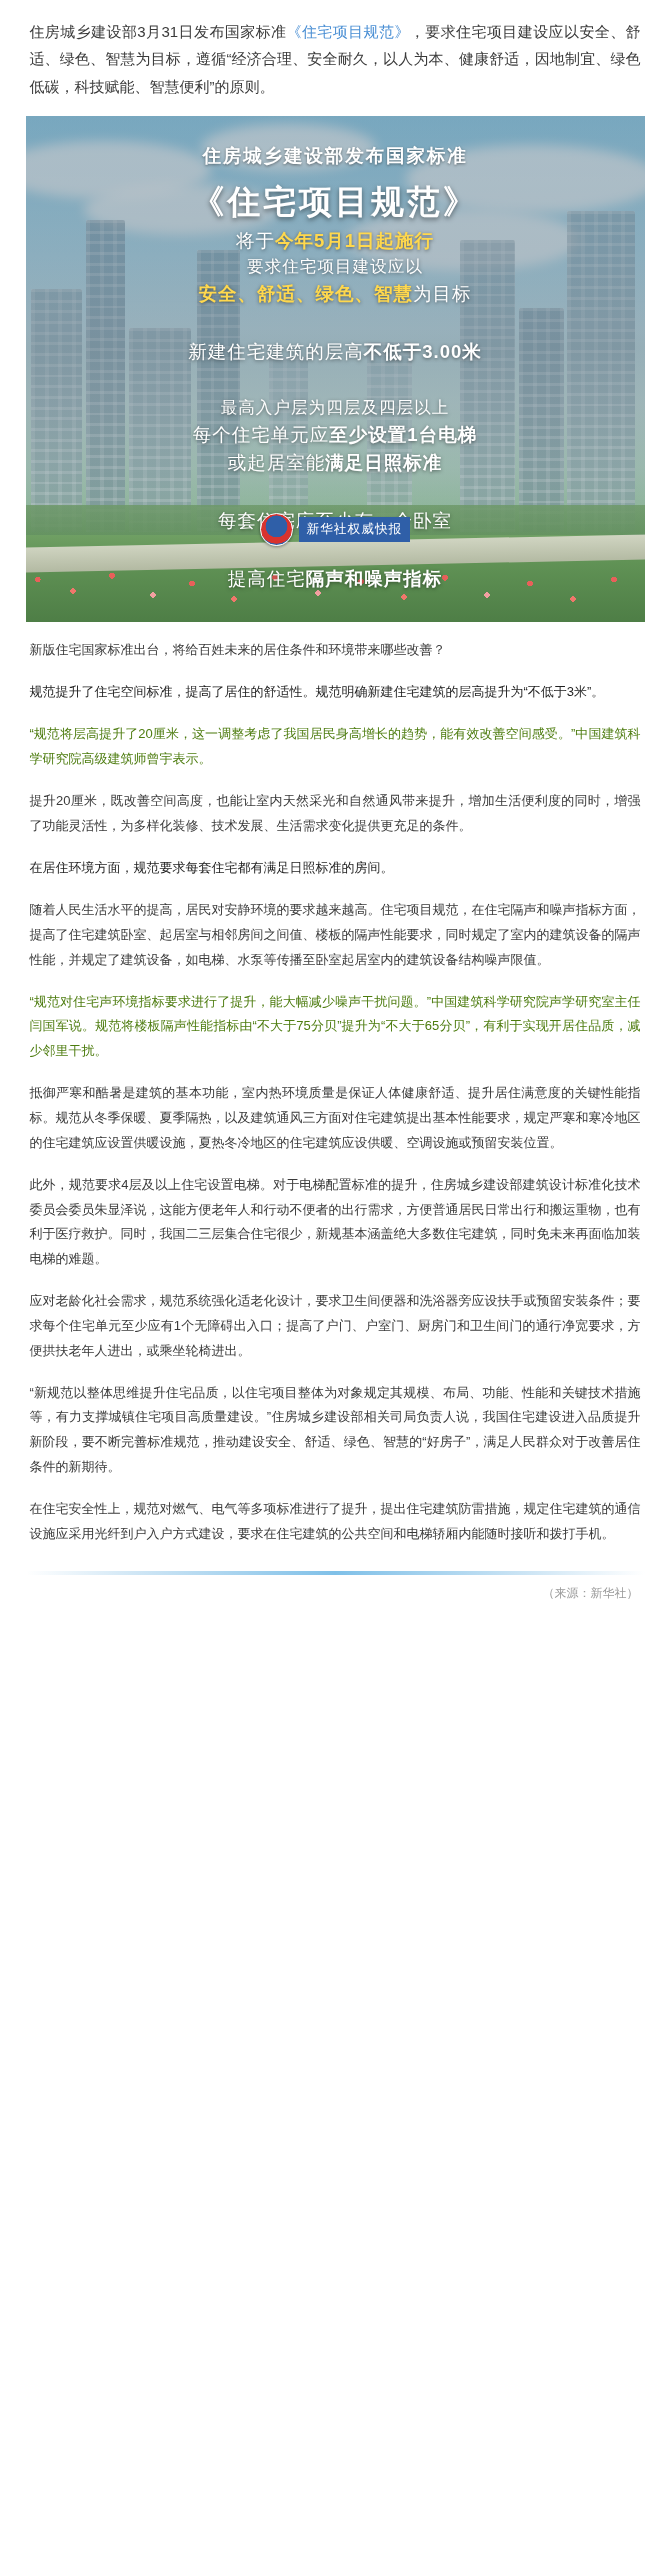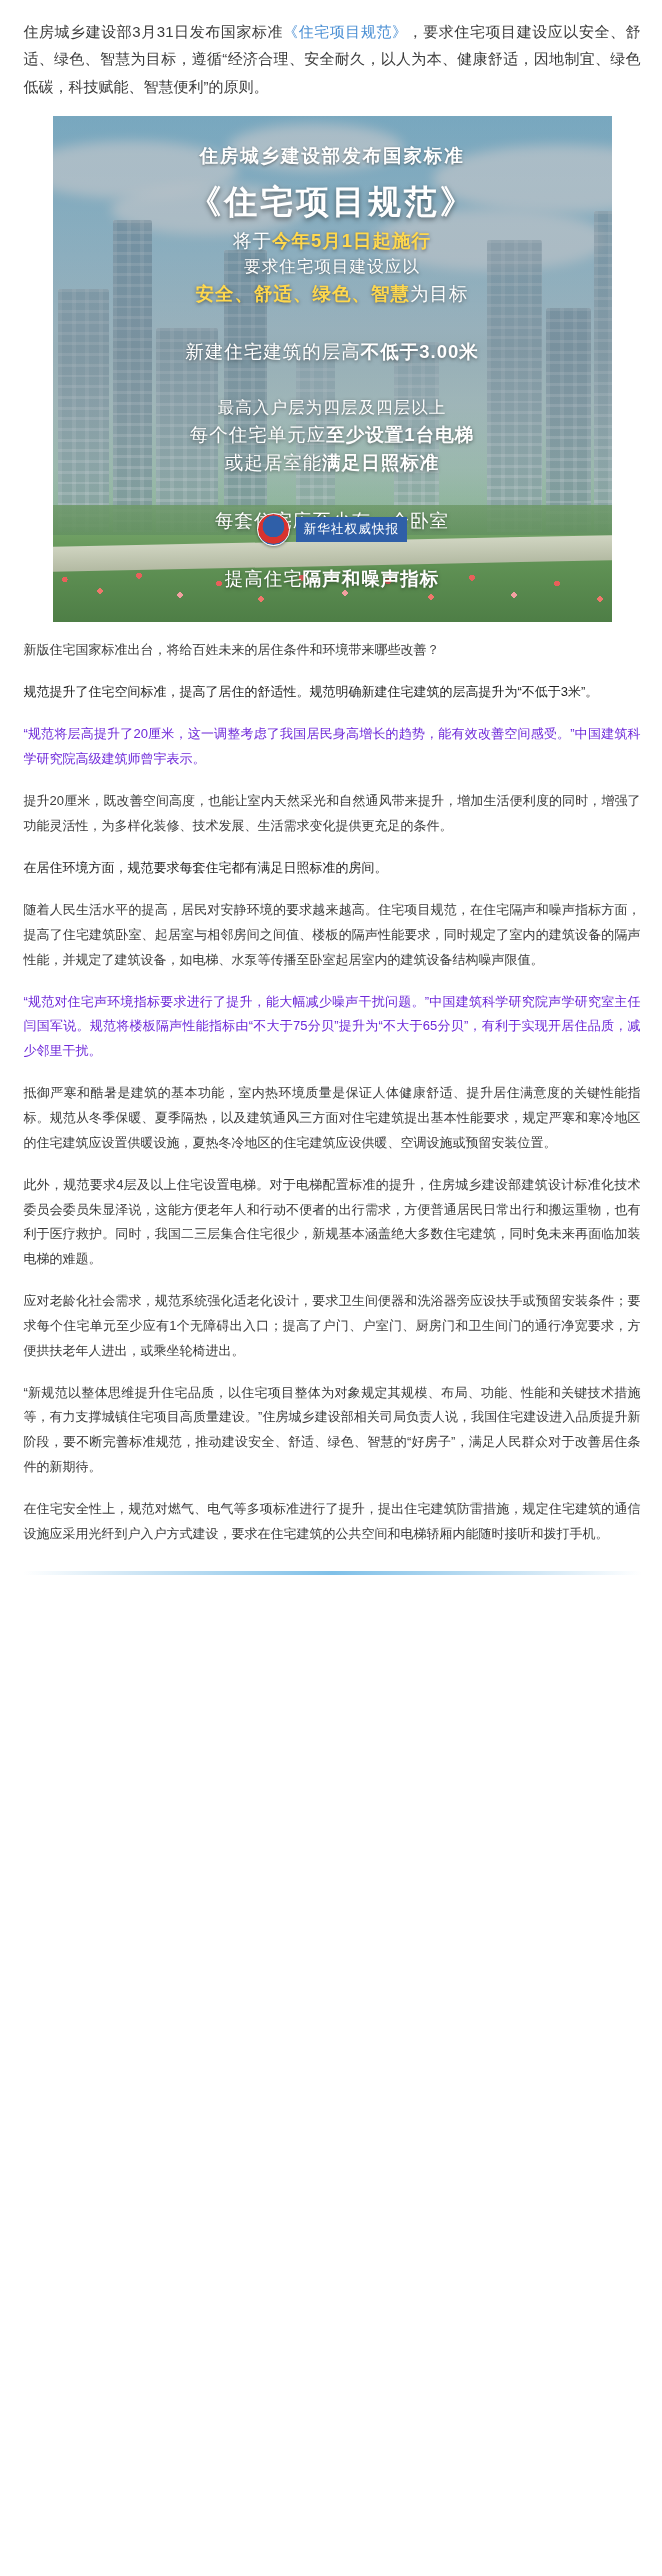--- a/index.html
+++ b/index.html
@@ -7,35 +7,35 @@
   body {
     width: 662px;
     background: #ffffff;
     font-family: "Liberation Sans", "DejaVu Sans", sans-serif;
     color: #333333;
   }
   .page {
     width: 662px;
     min-height: 2576px;
     position: relative;
-    padding: 0 0 0 2px;
+    padding: 0 0 0 8px;
   }
   .lead {
     padding: 17.5px 21.4px 11.7px 21.4px;
     font-size: 15px;
     line-height: 1.85;
     color: #3a3a3a;
     text-align: justify;
   }
   .lead .doc-link { color: #4a8fd4; }
 
   
   .poster {
     position: relative;
-    width: 559px;
+    width: 619px;
     margin: 3.9px auto 0 auto;
     height: 506px;
     overflow: hidden;
     background: linear-gradient(180deg,#9fd6ef 0%, #bfe4f3 26%, #d6ecf2 42%, #cfe3df 57%, #b9d7c4 70%, #97c49a 82%, #7fae7d 92%, #6f9f6e 100%);
   }
   
   .poster .cloud {
     position: absolute;
     background: rgba(255,255,255,.75);
     border-radius: 50%;
@@ -165,21 +165,21 @@
   
   .body { padding: 15.6px 21.4px 0 21.4px; }
   .body p {
     font-size: 13px;
     line-height: 1.9;
     margin: 0 0 17.5px 0;
     text-align: justify;
     color: #3a3a3a;
   }
   .body p.strong { font-weight: 400; color: #1f1f1f; }
-  .body p.quote { color: #6d28d9; }
+  .body p.quote { color: #4d7c0f; }
 
   .footer-rule {
     margin: 25px auto 9.7px auto;
     width: 619px;
     height: 3.9px;
     background: linear-gradient(90deg, #ffffff 0%, #cfe6f5 18%, #7fc0e8 50%, #cfe6f5 82%, #ffffff 100%);
     border-radius: 1.9px;
   }
   .source {
     text-align: right;
@@ -271,15 +271,16 @@
     <p>随着人民生活水平的提高，居民对安静环境的要求越来越高。住宅项目规范，在住宅隔声和噪声指标方面，提高了住宅建筑卧室、起居室与相邻房间之间值、楼板的隔声性能要求，同时规定了室内的建筑设备的隔声性能，并规定了建筑设备，如电梯、水泵等传播至卧室起居室内的建筑设备结构噪声限值。</p>
     <p class="quote">“规范对住宅声环境指标要求进行了提升，能大幅减少噪声干扰问题。”中国建筑科学研究院声学研究室主任闫国军说。规范将楼板隔声性能指标由“不大于75分贝”提升为“不大于65分贝”，有利于实现开居住品质，减少邻里干扰。</p>
     <p>抵御严寒和酷暑是建筑的基本功能，室内热环境质量是保证人体健康舒适、提升居住满意度的关键性能指标。规范从冬季保暖、夏季隔热，以及建筑通风三方面对住宅建筑提出基本性能要求，规定严寒和寒冷地区的住宅建筑应设置供暖设施，夏热冬冷地区的住宅建筑应设供暖、空调设施或预留安装位置。</p>
     <p>此外，规范要求4层及以上住宅设置电梯。对于电梯配置标准的提升，住房城乡建设部建筑设计标准化技术委员会委员朱显泽说，这能方便老年人和行动不便者的出行需求，方便普通居民日常出行和搬运重物，也有利于医疗救护。同时，我国二三层集合住宅很少，新规基本涵盖绝大多数住宅建筑，同时免未来再面临加装电梯的难题。</p>
     <p>应对老龄化社会需求，规范系统强化适老化设计，要求卫生间便器和洗浴器旁应设扶手或预留安装条件；要求每个住宅单元至少应有1个无障碍出入口；提高了户门、户室门、厨房门和卫生间门的通行净宽要求，方便拱扶老年人进出，或乘坐轮椅进出。</p>
     <p>“新规范以整体思维提升住宅品质，以住宅项目整体为对象规定其规模、布局、功能、性能和关键技术措施等，有力支撑城镇住宅项目高质量建设。”住房城乡建设部相关司局负责人说，我国住宅建设进入品质提升新阶段，要不断完善标准规范，推动建设安全、舒适、绿色、智慧的“好房子”，满足人民群众对于改善居住条件的新期待。</p>
     <p>在住宅安全性上，规范对燃气、电气等多项标准进行了提升，提出住宅建筑防雷措施，规定住宅建筑的通信设施应采用光纤到户入户方式建设，要求在住宅建筑的公共空间和电梯轿厢内能随时接听和拨打手机。</p>
   </div>
 
   <div class="footer-rule"></div>
+  <div class="source">（来源：新华社）</div>
 
 </div>
 
 
 </body></html>

